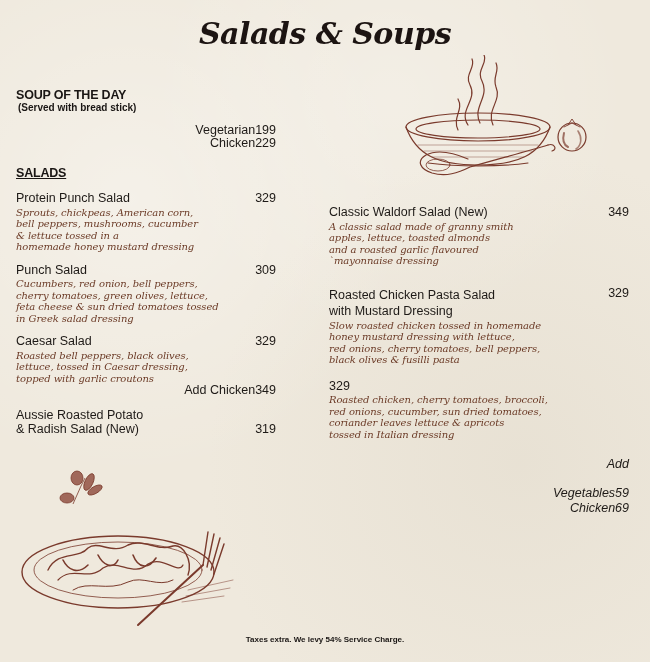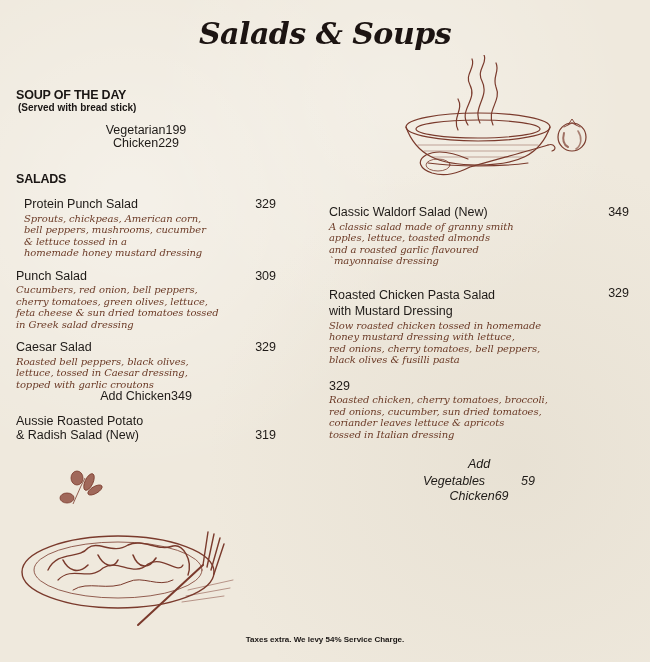--- a/index.html
+++ b/index.html
@@ -28,21 +28,21 @@
   .col-right { left: 329px; width: 300px; top: 206px; }
   .heading {
     font-size: 12.5px; font-weight: bold; letter-spacing: -0.2px;
     color: #1a1614; line-height: 14px;
   }
   .subnote {
     font-size: 10px; font-weight: bold; color: #1a1614; line-height: 12px;
     margin-left: 2px;
   }
   .row {
-    display: flex; justify-content: center;
+    display: flex; justify-content: flex-end;
     font-size: 12.5px; line-height: 13px; color: #1e1a17;
   }
   .row .price { text-align: right; }
   .item { margin-top: 10px; }
   .item-name-line {
     display: flex; justify-content: space-between; align-items: flex-end;
     font-size: 12.5px; line-height: 13.5px;
   }
   .item-name { white-space: pre-line; }
   .desc {
@@ -92,23 +92,23 @@
       <div class="row">
         <span>Vegetarian</span>
         <span class="price">199</span>
       </div>
       <div class="row">
         <span>Chicken</span>
         <span class="price">229</span>
       </div>
     </div>
 
-    <div class="heading" style="margin-top:22px;">SALADS</div>
-
-    <div class="item" style="margin-top:12px;margin-left:8px;">
+    <div class="heading" style="margin-top:16px;text-decoration:underline;">SALADS</div>
+
+    <div class="item" style="margin-top:12px;">
       <div class="item-name-line">
         <span class="item-name">Protein Punch Salad</span>
         <span class="price">329</span>
       </div>
       <div class="desc">Sprouts, chickpeas, American corn,
 bell peppers, mushrooms, cucumber
 &amp; lettuce tossed in a
 homemade honey mustard dressing</div>
     </div>
 
@@ -177,21 +177,21 @@
       <div class="desc">Roasted chicken, cherry tomatoes, broccoli,
 red onions, cucumber, sun dried tomatoes,
 coriander leaves lettuce &amp; apricots
 tossed in Italian dressing</div>
     </div>
 
     <div style="margin-top:18px;font-style:italic;">
       <div class="row">
         <span>Add</span>
       </div>
-      <div class="row" style="margin-top:4px;gap:36px;">
+      <div class="row" style="margin-top:16px;">
         <span>Vegetables</span>
         <span class="price">59</span>
       </div>
       <div class="row" style="margin-top:2px;">
         <span>Chicken</span>
         <span class="price">69</span>
       </div>
     </div>
   </div>
 

